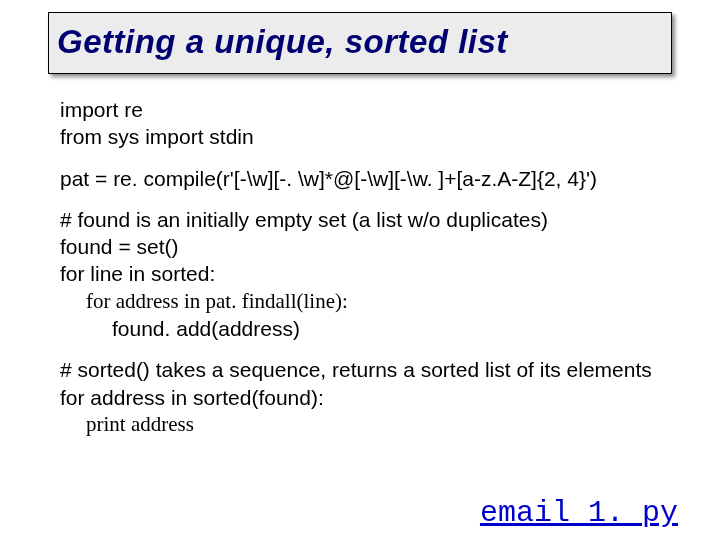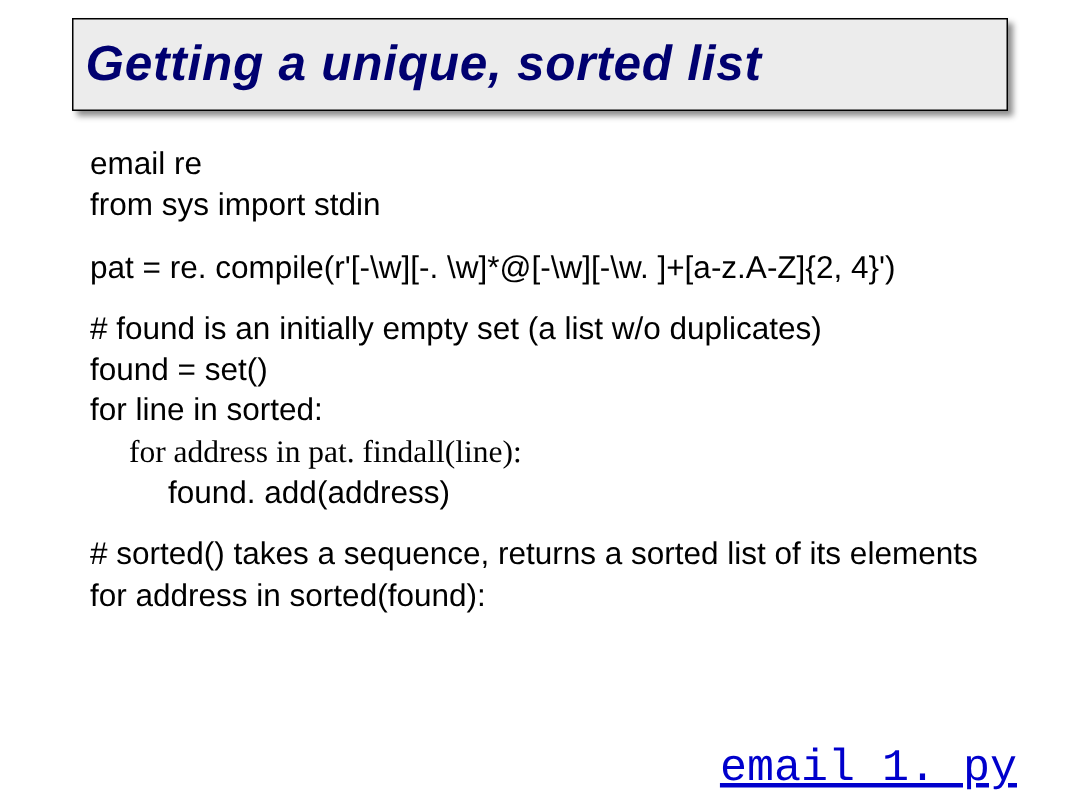--- a/index.html
+++ b/index.html
@@ -49,38 +49,39 @@
 
 <div class="slide">
 
   <div class="title-bar">
     <h1>Getting a unique, sorted list</h1>
   </div>
 
   <div class="body">
 
     <div class="para">
-      <div>email re</div>
+      <div>import re</div>
       <div>from sys import stdin</div>
     </div>
 
     <div class="para">
       <div>pat = re. compile(r'[-\w][-. \w]*@[-\w][-\w. ]+[a-z.A-Z]{2, 4}')</div>
     </div>
 
     <div class="para">
       <div># found is an initially empty set (a list w/o duplicates)</div>
       <div>found = set()</div>
       <div>for line in sorted:</div>
       <div class="indent1">for address in pat. findall(line):</div>
       <div class="indent2">found. add(address)</div>
     </div>
 
     <div class="para">
       <div># sorted() takes a sequence, returns a sorted list of its elements</div>
       <div>for address in sorted(found):</div>
+      <div class="indent1">print address</div>
     </div>
 
   </div>
 
   <a class="filename" href="#">email 1. py</a>
 
 </div>
 
 </body></html>

